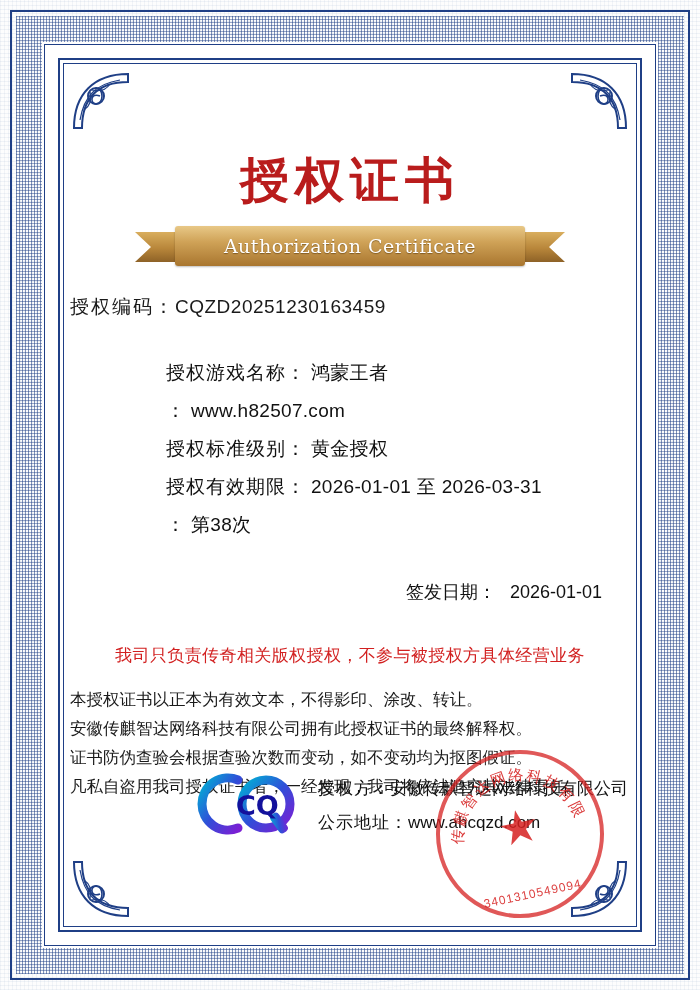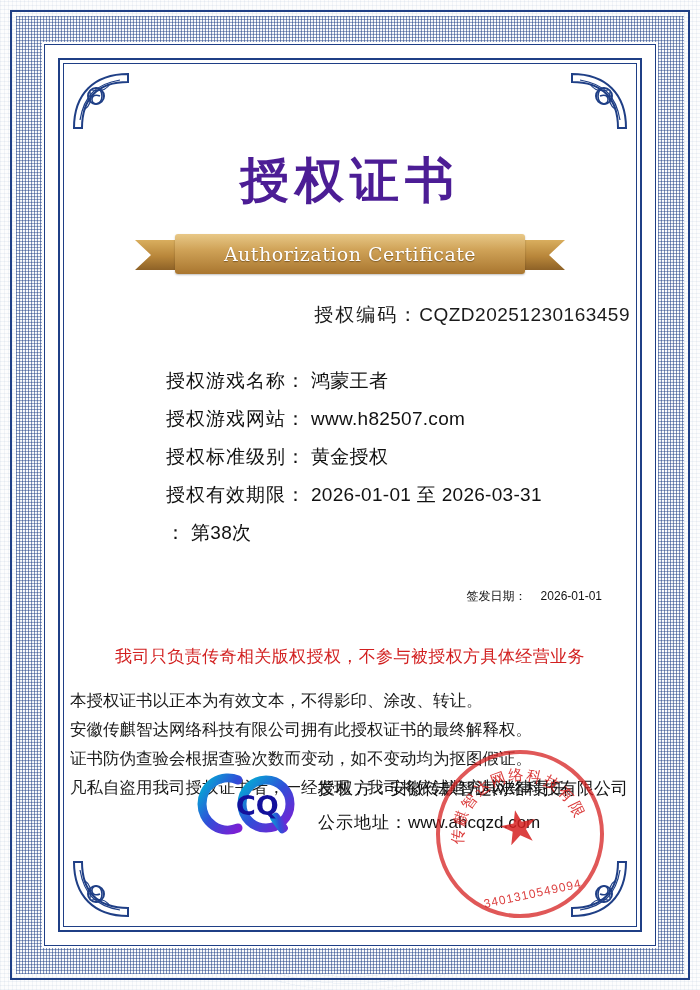--- a/index.html
+++ b/index.html
@@ -109,26 +109,26 @@
     left: 70px; top: 70px; right: 70px; bottom: 70px;
   }
 
   .title {
     text-align: center;
     margin-top: 78px;
     font-family: "DejaVu Serif", "Liberation Serif", serif;
     font-weight: bold;
     font-size: 49px;
     letter-spacing: 6px;
-    color: #4c1d95;
+    color: #b91c1c;
   }
 
   .ribbon-wrap {
     position: relative;
-    margin: 20px auto 0;
+    margin: 12px auto 0;
     width: 430px;
     height: 44px;
     text-align: center;
   }
   .ribbon-tail {
     position: absolute;
     top: 6px;
     width: 60px;
     height: 30px;
     background: linear-gradient(180deg,#d9ae5e 0%, #b8863a 55%, #8e6227 100%);
@@ -148,21 +148,21 @@
   }
   .ribbon-text {
     font-family: "DejaVu Serif", "Liberation Serif", serif;
     font-size: 19px;
     color: #ffffff;
     letter-spacing: 0.5px;
     text-shadow: 0 1px 1px rgba(90,60,15,0.6);
   }
 
   .cert-code {
-    text-align: right;
+    text-align: left;
     margin-top: 24px;
     font-size: 19px;
     color: #1a1a1a;
     letter-spacing: 0.5px;
   }
   .cert-code .label { letter-spacing: 2px; }
 
   .fields {
     margin: 40px 0 0 96px;
   }
@@ -180,21 +180,21 @@
   .field-colon { margin: 0 2px 0 0; }
   .field-value {
     margin-left: 4px;
     letter-spacing: 0.3px;
   }
 
   .issue-row {
     margin-top: 42px;
     text-align: right;
     padding-right: 28px;
-    font-size: 12px;
+    font-size: 18px;
     color: #111111;
   }
   .issue-row .gap { display:inline-block; width: 14px; }
 
   .warning {
     margin-top: 40px;
     text-align: center;
     color: #d22020;
     font-size: 17px;
     letter-spacing: 0.4px;
@@ -351,21 +351,20 @@
 
     <div class="fields">
 
       <div class="field-row">
         <span class="field-label">授权游戏名称</span>
         <span class="field-colon">：</span>
         <span class="field-value">鸿蒙王者</span>
       </div>
 
       <div class="field-row">
-        <span class="field-label">授权游戏网站</span>
         <span class="field-colon">：</span>
         <span class="field-value">www.h82507.com</span>
       </div>
 
       <div class="field-row">
         <span class="field-label">授权标准级别</span>
         <span class="field-colon">：</span>
         <span class="field-value">黄金授权</span>
       </div>
 

